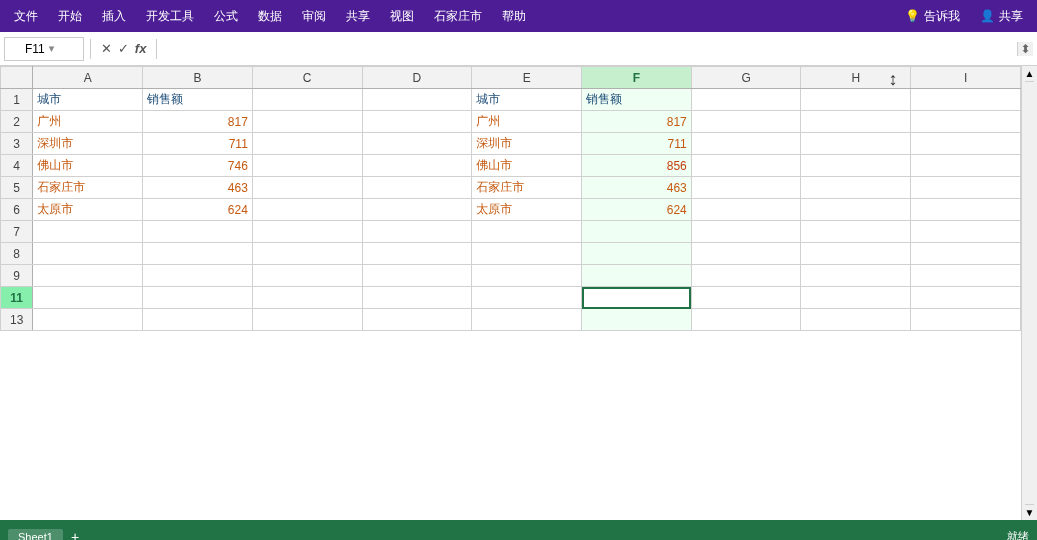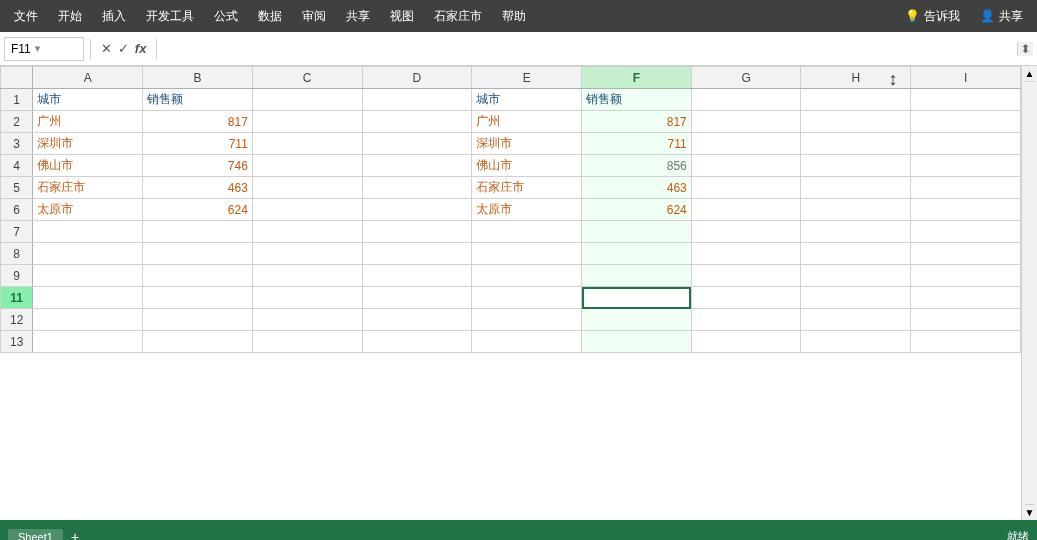--- a/index.html
+++ b/index.html
@@ -1,20 +1,20 @@
 <!DOCTYPE html>
 <html><head>
   <meta charset="utf-8">
   <style>
     * { margin: 0; padding: 0; box-sizing: border-box; }
     body { font-family: 'Microsoft YaHei', Arial, sans-serif; font-size: 12px; background: #fff; width: 1037px; height: 540px; overflow: hidden; }
 
     
     .menu-bar {
-      background: #404040;
+      background: #4c1d95;
       display: flex;
       align-items: center;
       height: 32px;
       padding: 0 4px;
     }
     .menu-item {
       color: #fff;
       padding: 4px 10px;
       cursor: pointer;
       font-size: 12px;
@@ -36,21 +36,21 @@
       background: #fff;
       padding: 0 4px;
       gap: 4px;
     }
     .cell-ref-box {
       width: 80px;
       height: 24px;
       border: 1px solid #ccc;
       display: flex;
       align-items: center;
-      padding: 0 6px;
+      padding: 0 20px;
       font-size: 12px;
       background: #fff;
     }
     .formula-divider {
       width: 1px;
       height: 20px;
       background: #ccc;
       margin: 0 2px;
     }
     .formula-icons {
@@ -280,21 +280,21 @@
             <td></td>
             <td></td>
           </tr>
           <tr>
             <th class="row-header">4</th>
             <td style="color: rgb(197, 90, 17); text-align: left;">佛山市</td>
             <td style="color: rgb(197, 90, 17); text-align: right;">746</td>
             <td></td>
             <td></td>
             <td style="color: rgb(197, 90, 17); text-align: left;">佛山市</td>
-            <td style="color: #737373; text-align: right; background: rgb(240, 255, 244);">856</td>
+            <td style="color: #c2410c; text-align: right; background: rgb(240, 255, 244);">856</td>
             <td></td>
             <td></td>
             <td></td>
           </tr>
           <tr>
             <th class="row-header">5</th>
             <td style="color: rgb(197, 90, 17); text-align: left;">石家庄市</td>
             <td style="color: rgb(197, 90, 17); text-align: right;">463</td>
             <td></td>
             <td></td>
@@ -353,32 +353,20 @@
             <td></td>
           </tr>
           <tr>
             <th class="row-header" style="background: #86efac; color: rgb(33, 115, 70); font-weight: bold;">11</th>
             <td></td>
             <td></td>
             <td></td>
             <td></td>
             <td></td>
             <td style="background: rgb(255, 255, 255); outline: rgb(33, 115, 70) solid 2px; outline-offset: -2px;"></td>
-            <td></td>
-            <td></td>
-            <td></td>
-          </tr>
-          <tr>
-            <th class="row-header">12</th>
-            <td></td>
-            <td></td>
-            <td></td>
-            <td></td>
-            <td></td>
-            <td style="background: rgb(240, 255, 244);"></td>
             <td></td>
             <td></td>
             <td></td>
           </tr>
           <tr>
             <th class="row-header">13</th>
             <td></td>
             <td></td>
             <td></td>
             <td></td>

